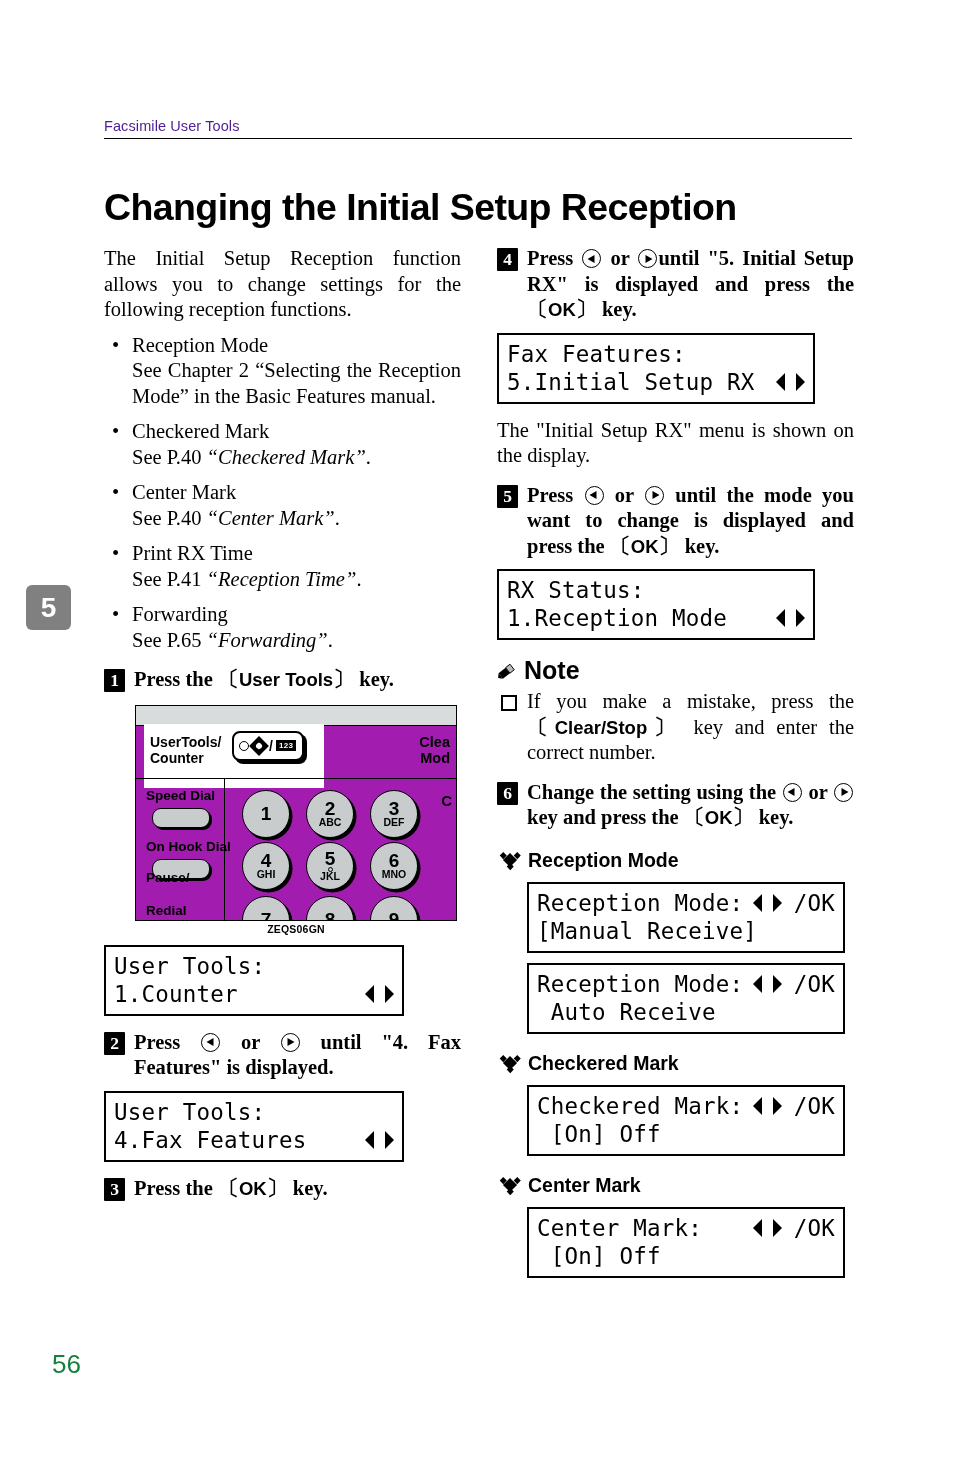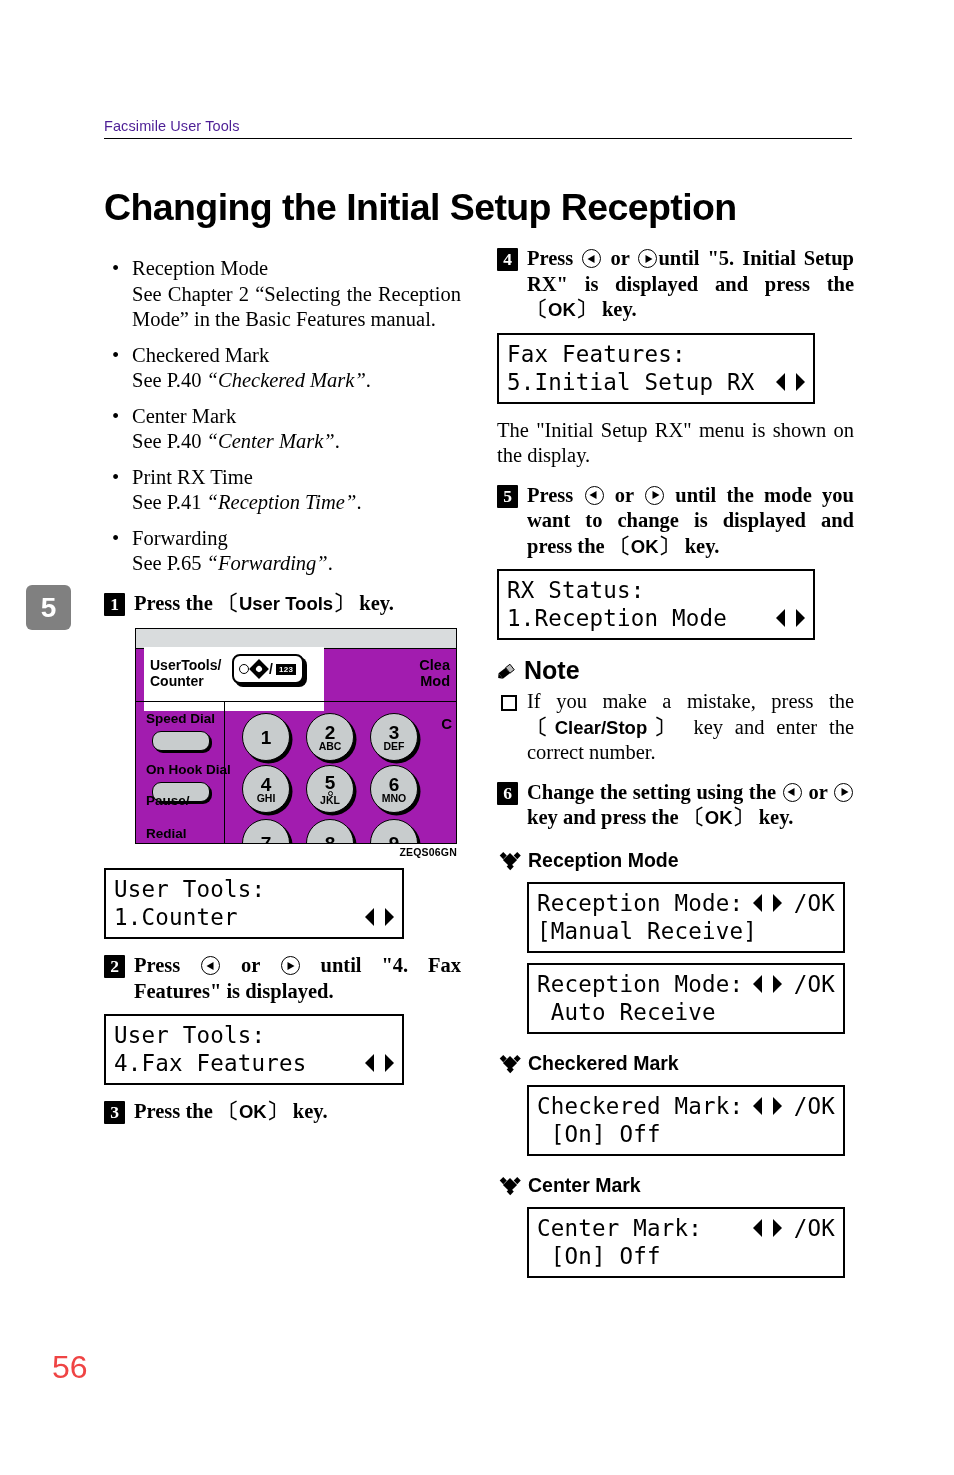--- a/index.html
+++ b/index.html
@@ -65,22 +65,22 @@
     align-items: center;
     justify-content: center;
   }
 
   
   #page-number {
     position: absolute;
     left: 52px;
     top: 1349px;
     font-family: "Liberation Sans", sans-serif;
-    font-size: 32px;
-    color: #ef4444;
+    font-size: 26px;
+    color: #15803d;
   }
 
   
   .column {
     position: absolute;
     width: 357px;
   }
   #left-column  { left: 104px; top: 246px; }
   #right-column { left: 497px; top: 246px; }
 
@@ -446,21 +446,21 @@
     right: 4px;
     font-family: "Liberation Sans", sans-serif;
     font-weight: bold;
     font-size: 15px;
     color: #000;
   }
   #figure-caption {
     position: relative;
     margin-left: 31px;
     width: 322px;
-    text-align: right;
+    text-align: center;
     font-family: "Liberation Sans", sans-serif;
     font-weight: bold;
     font-size: 10.5px;
     letter-spacing: 0.2px;
     margin-top: 2px;
   }
 </style>
 </head>
 <body>
 
@@ -472,20 +472,21 @@
 <h1 id="page-title">Changing the Initial Setup Reception</h1>
 
 <div id="chapter-tab">
   <span>5</span>
 </div>
 
 <div id="page-number">56</div>
 
 <div class="column" id="left-column">
 
+  <p class="body-par">The Initial Setup Reception function allows you to change settings for the following reception functions.</p>
 
   <div class="bullet-list">
 
     <div class="bullet-item">
       <span class="dot">•</span>
       <span>Reception Mode</span>
       <span class="bullet-sub">See Chapter 2 “Selecting the Reception Mode” in the Basic Features manual.</span>
     </div>
 
     <div class="bullet-item">

